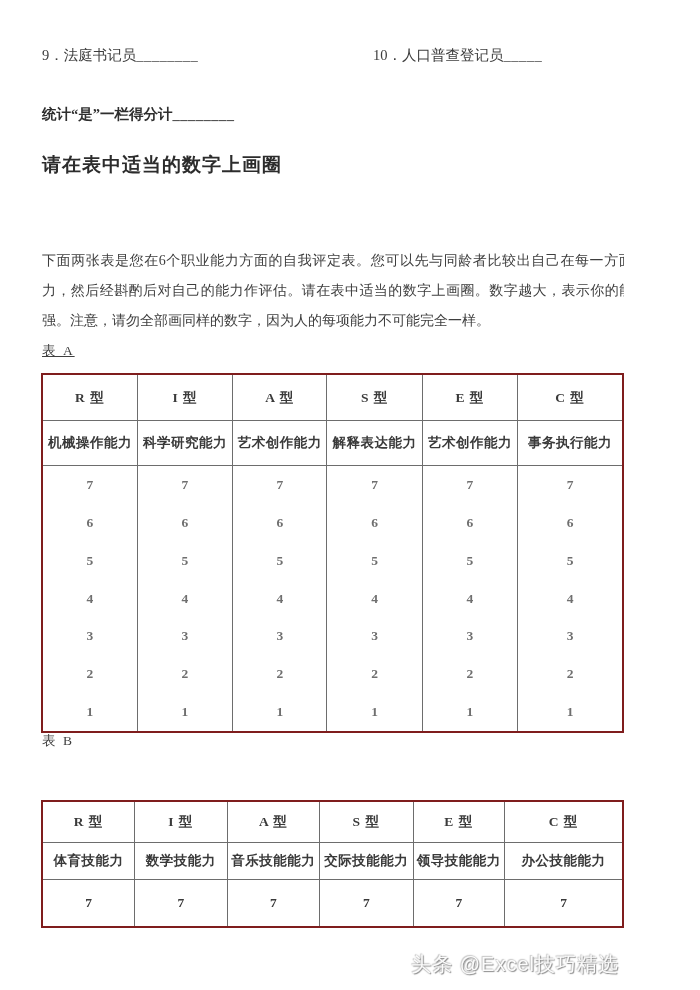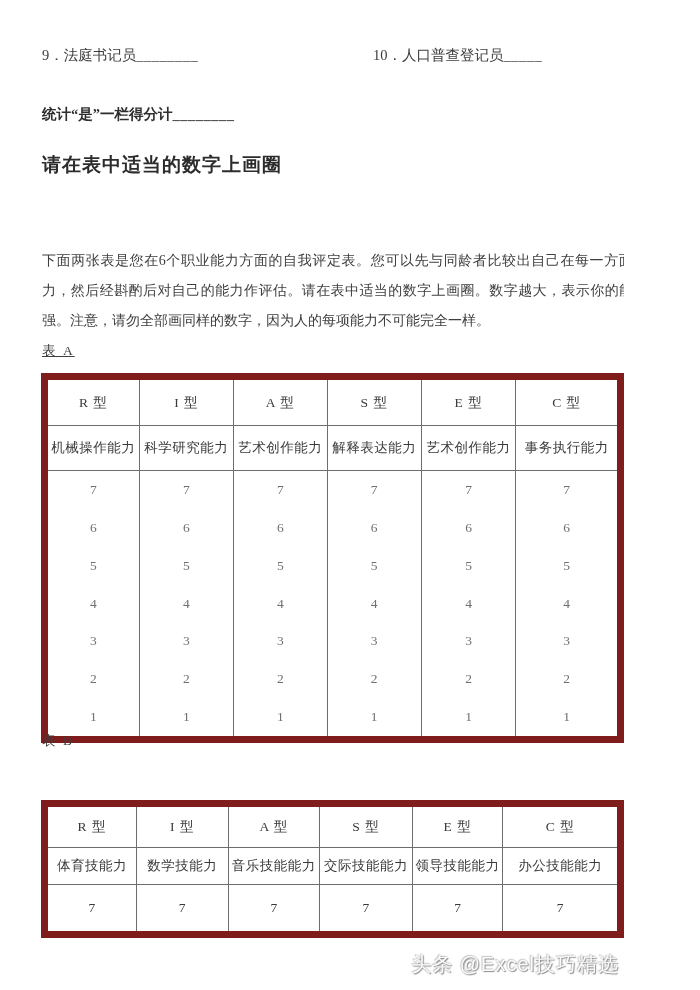--- a/index.html
+++ b/index.html
@@ -36,21 +36,21 @@
   
   table.rating { position: absolute; left: 41px; border-collapse: collapse; table-layout: fixed; }
   table.rating td {
     border: 1px solid #6d6d6d;
     text-align: center;
     vertical-align: middle;
     padding: 0;
     font-size: 13.5px;
     color: #3a3a3a;
   }
-  table.rating { border: 7px solid #7f1d1d; }
+  table.rating { border: 2px solid #7f1d1d; font-weight: bold; }
   table.table-a { top: 373px; }
   table.table-b { top: 800px; }
 
   td.type-cell { height: 45px; font-size: 14px; color: #333333; letter-spacing: 1px; }
   td.ability-cell { height: 44px; letter-spacing: 0.5px; }
   td.scale-col-cell { height: 265px; vertical-align: top; }
 
   .scale-stack { display: flex; flex-direction: column; height: 265px; }
   .scale-stack .scale-num {
     flex: 1 1 auto;

